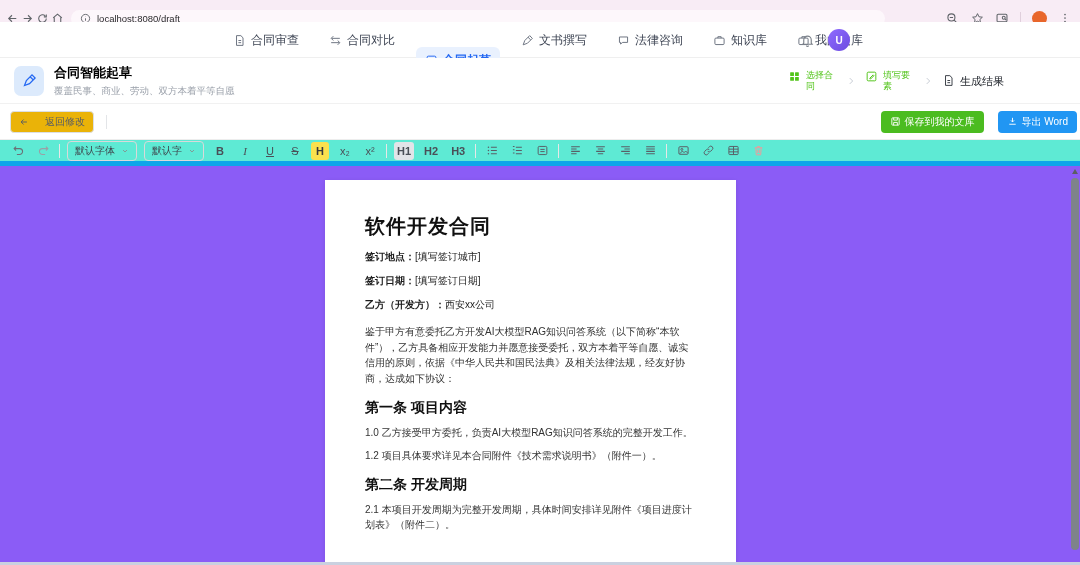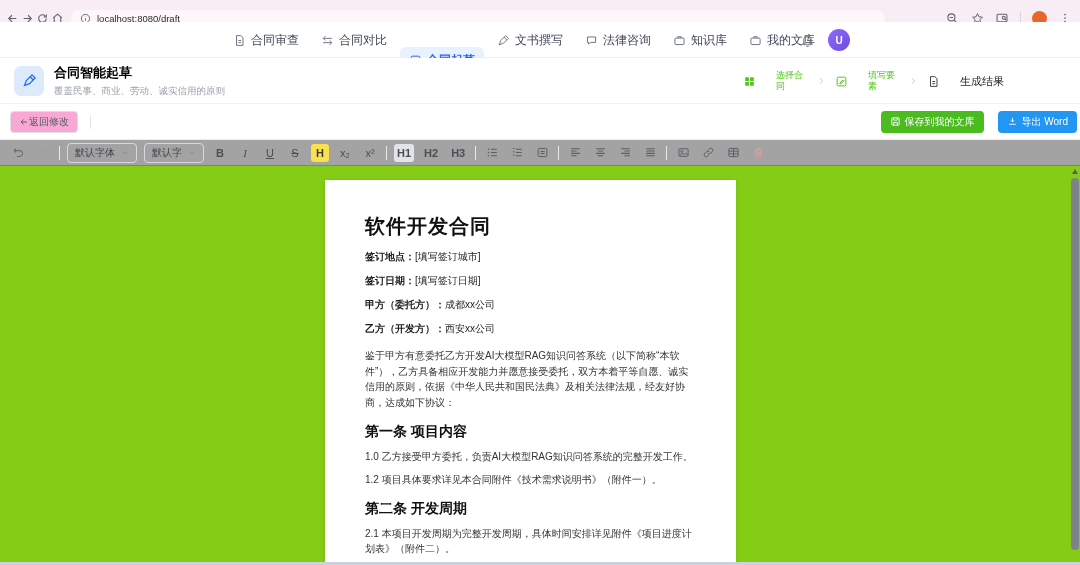--- a/index.html
+++ b/index.html
@@ -15,72 +15,72 @@
   .addr { width:814px; height:17px; background:#fdf7fb; border-radius:9px; display:flex; align-items:center;
           gap:6px; padding:0 9px; margin-left:6px; }
   .addr .url { font-size:9.5px; color:#2c2c2e; }
   .chrome-right { margin-left:auto; display:flex; align-items:center; gap:11px; }
   .profile-dot { width:15px; height:15px; border-radius:50%; background:#e8662b; }
   .cdiv { width:1px; height:13px; background:#e0cfdc; }
 
   
   .nav { position:absolute; top:22px; left:0; right:0; height:36px; background:#fff;
          border-bottom:1px solid #efefef; }
-  .tabs { position:absolute; left:224px; top:0; height:36px; display:flex; align-items:center; gap:4px; }
+  .tabs { position:absolute; left:224px; top:0; height:36px; display:flex; align-items:center; gap:12px; }
   .tab { display:flex; align-items:center; gap:5px; font-size:12px; color:#3e4554;
          padding:5px 9px; border-radius:6px; cursor:pointer; white-space:nowrap; }
   .tab.active { color:#2468f2; background:#e9f1fe; font-weight:bold;margin-top:40px; }
   .nav-right { position:absolute; left:800px; top:0; height:36px; display:flex; align-items:center; gap:13px; }
   .avatar { width:22px; height:22px; border-radius:50%; background:linear-gradient(135deg,#8f6bff,#6c4ce0);
             color:#fff; font-size:10px; font-weight:bold; display:flex; align-items:center; justify-content:center; }
 
   
   .pheader { position:absolute; top:58px; left:0; right:0; height:46px; background:#fff;
              border-bottom:1px solid #f1f1f1; display:flex; align-items:center; padding:0 14px; }
   .app-ic { width:30px; height:30px; border-radius:7px; background:#dceafc; display:flex;
             align-items:center; justify-content:center; }
   .ph-text { margin-left:10px; }
   .ph-title { font-size:13px; font-weight:bold; color:#000000; }
   .ph-sub { font-size:9.5px; color:#9aa0aa; margin-top:3px; }
   .stepper { position:absolute; right:76px; top:0; height:46px; display:flex; align-items:center; gap:9px; }
-  .step { display:flex; align-items:center; gap:20px; }
+  .step { display:flex; align-items:flex-start; gap:5px; }
   .step .lbl2 { width:31px; font-size:9px; line-height:11px; color:#52c41a; }
   .step .lbl1 { font-size:11px; font-weight:normal; color:#23272e; }
 
   
   .subheader { position:absolute; top:104px; left:0; right:0; height:36px; background:#fff;
                border-bottom:1px solid #ededed; display:flex; align-items:center; padding:0 3px 0 10px; }
-  .back-btn { display:flex; align-items:center; gap:0; border:1px solid #dcdfe3; border-radius:4px;
-              height:22px; padding:0 8px; font-size:10px; color:#565c66; background:#f9a8d4; cursor:pointer; white-space:nowrap; }
+  .back-btn { display:flex; align-items:center; gap:16px; border:1px solid #dcdfe3; border-radius:4px;
+              height:22px; padding:0 8px; font-size:10px; color:#565c66; background:#eab308; cursor:pointer; white-space:nowrap; }
   .vdiv { width:1px; height:14px; background:#e3e5e8; margin:0 12px; }
   .sh-title { font-size:12.5px; font-weight:bold; color:#1b1f27; white-space:nowrap; }
   .sh-right { margin-left:auto; display:flex; align-items:center; gap:14px; }
   .btn { display:flex; align-items:center; gap:4px; height:22px; padding:0 9px; border-radius:4px;
          font-size:10px; color:#fff; cursor:pointer; white-space:nowrap; }
   .btn-green { background:#4bbc20;justify-content:space-between; }
   .btn-blue { background:#2196f3; }
 
   
-  .toolbar { position:absolute; top:140px; left:0; right:0; height:26px; background:#a3a3a3;
-             border-bottom:1px solid #0ea5e9; display:flex; align-items:center; padding:0 9px; gap:7px; }
+  .toolbar { position:absolute; top:140px; left:0; right:0; height:26px; background:#5eead4;
+             border-bottom:5px solid #0ea5e9; display:flex; align-items:center; padding:0 9px; gap:7px; }
   .tb { min-width:18px; height:18px; display:flex; align-items:center; justify-content:center;
         font-size:11px; color:#4a4f57; border-radius:3px; cursor:pointer; }
   .tb.bold { font-weight:bold; }
   .tb.italic { font-style:italic; font-family:"Liberation Serif",serif; }
   .tb.underline { text-decoration:underline; }
   .tb.strike { text-decoration:line-through; }
   .tb.hl { background:#fbe14d; color:#3b3b3b; font-weight:bold; width:18px; }
   .tb.hbtn { font-weight:bold; padding:0 3px; }
   .tb.active { background:#e2e4e8; }
   .tsep { width:1px; height:14px; background:#e7e7e7; }
   .dd { display:flex; align-items:center; gap:6px; border:1px solid #d9d9d9; border-radius:4px;
         height:20px; padding:0 7px; font-size:10px; color:#3e434b; cursor:pointer; white-space:nowrap; }
 
   
-  .canvas { position:absolute; top:166px; left:0; right:0; bottom:3px; background:#84cc16; overflow:hidden; }
+  .canvas { position:absolute; top:166px; left:0; right:0; bottom:3px; background:#8b5cf6; overflow:hidden; }
   .page { position:absolute; left:325px; top:14px; width:411px; height:620px; background:#fff;
           box-shadow:0 1px 4px rgba(0,0,0,.10); padding:33px 40px 0 40px; }
   .doc-title { font-size:20px; font-weight:bold; color:#101010; letter-spacing:1px; }
   .meta-row { font-size:10px; color:#1d1d1d; margin-top:10px; }
   .meta-row:first-of-type { margin-top:14px; }
   .meta-row .lab { font-weight:bold; }
   .preamble { font-size:10px; line-height:1.55; color:#333; margin-top:12px; }
   .sec-h { font-size:14px; font-weight:bold; color:#101010; margin-top:13px; }
   .clause { font-size:10px; line-height:1.5; color:#333; margin-top:8px; }
 
@@ -215,21 +215,21 @@
 
   <div class="pheader">
     <div class="app-ic">
       <svg width="15" height="15" viewBox="0 0 24 24" fill="none" stroke="#2468f2" stroke-width="2">
           <path d="M4 20l3-8 9-9 5 5-9 9z"></path>
           <path d="M13 6l5 5"></path>
         </svg>
     </div>
     <div class="ph-text">
       <div class="ph-title">合同智能起草</div>
-      <div class="ph-sub">覆盖民事、商业、劳动、诚实信用的原则</div>
+      <div class="ph-sub">覆盖民事、商业、劳动、双方本着平等自愿</div>
     </div>
     <div class="stepper">
       <div class="step">
         <svg width="13" height="13" viewBox="0 0 24 24" fill="#52c41a">
             <rect x="4" y="4" width="7" height="7" rx="1"></rect>
             <rect x="13" y="4" width="7" height="7" rx="1"></rect>
             <rect x="4" y="13" width="7" height="7" rx="1"></rect>
             <rect x="13" y="13" width="7" height="7" rx="1"></rect>
           </svg>
         <span class="lbl2">选择合同</span>
@@ -394,23 +394,20 @@
     <div class="page">
       <div class="doc-title">软件开发合同</div>
 
       <div class="meta-row">
         <span class="lab">签订地点：</span><span>[填写签订城市]</span>
       </div>
       <div class="meta-row">
         <span class="lab">签订日期：</span><span>[填写签订日期]</span>
       </div>
       <div class="meta-row">
-        <span class="lab">甲方（委托方）：</span><span>成都xx公司</span>
-      </div>
-      <div class="meta-row">
         <span class="lab">乙方（开发方）：</span><span>西安xx公司</span>
       </div>
 
       <div class="preamble">鉴于甲方有意委托乙方开发AI大模型RAG知识问答系统（以下简称“本软件”），乙方具备相应开发能力并愿意接受委托，双方本着平等自愿、诚实信用的原则，依据《中华人民共和国民法典》及相关法律法规，经友好协商，达成如下协议：</div>
 
       <div class="sec-h">第一条 项目内容</div>
       <div class="clause">1.0 乙方接受甲方委托，负责AI大模型RAG知识问答系统的完整开发工作。</div>
       <div class="clause">1.2 项目具体要求详见本合同附件《技术需求说明书》（附件一）。</div>
 
       <div class="sec-h">第二条 开发周期</div>

